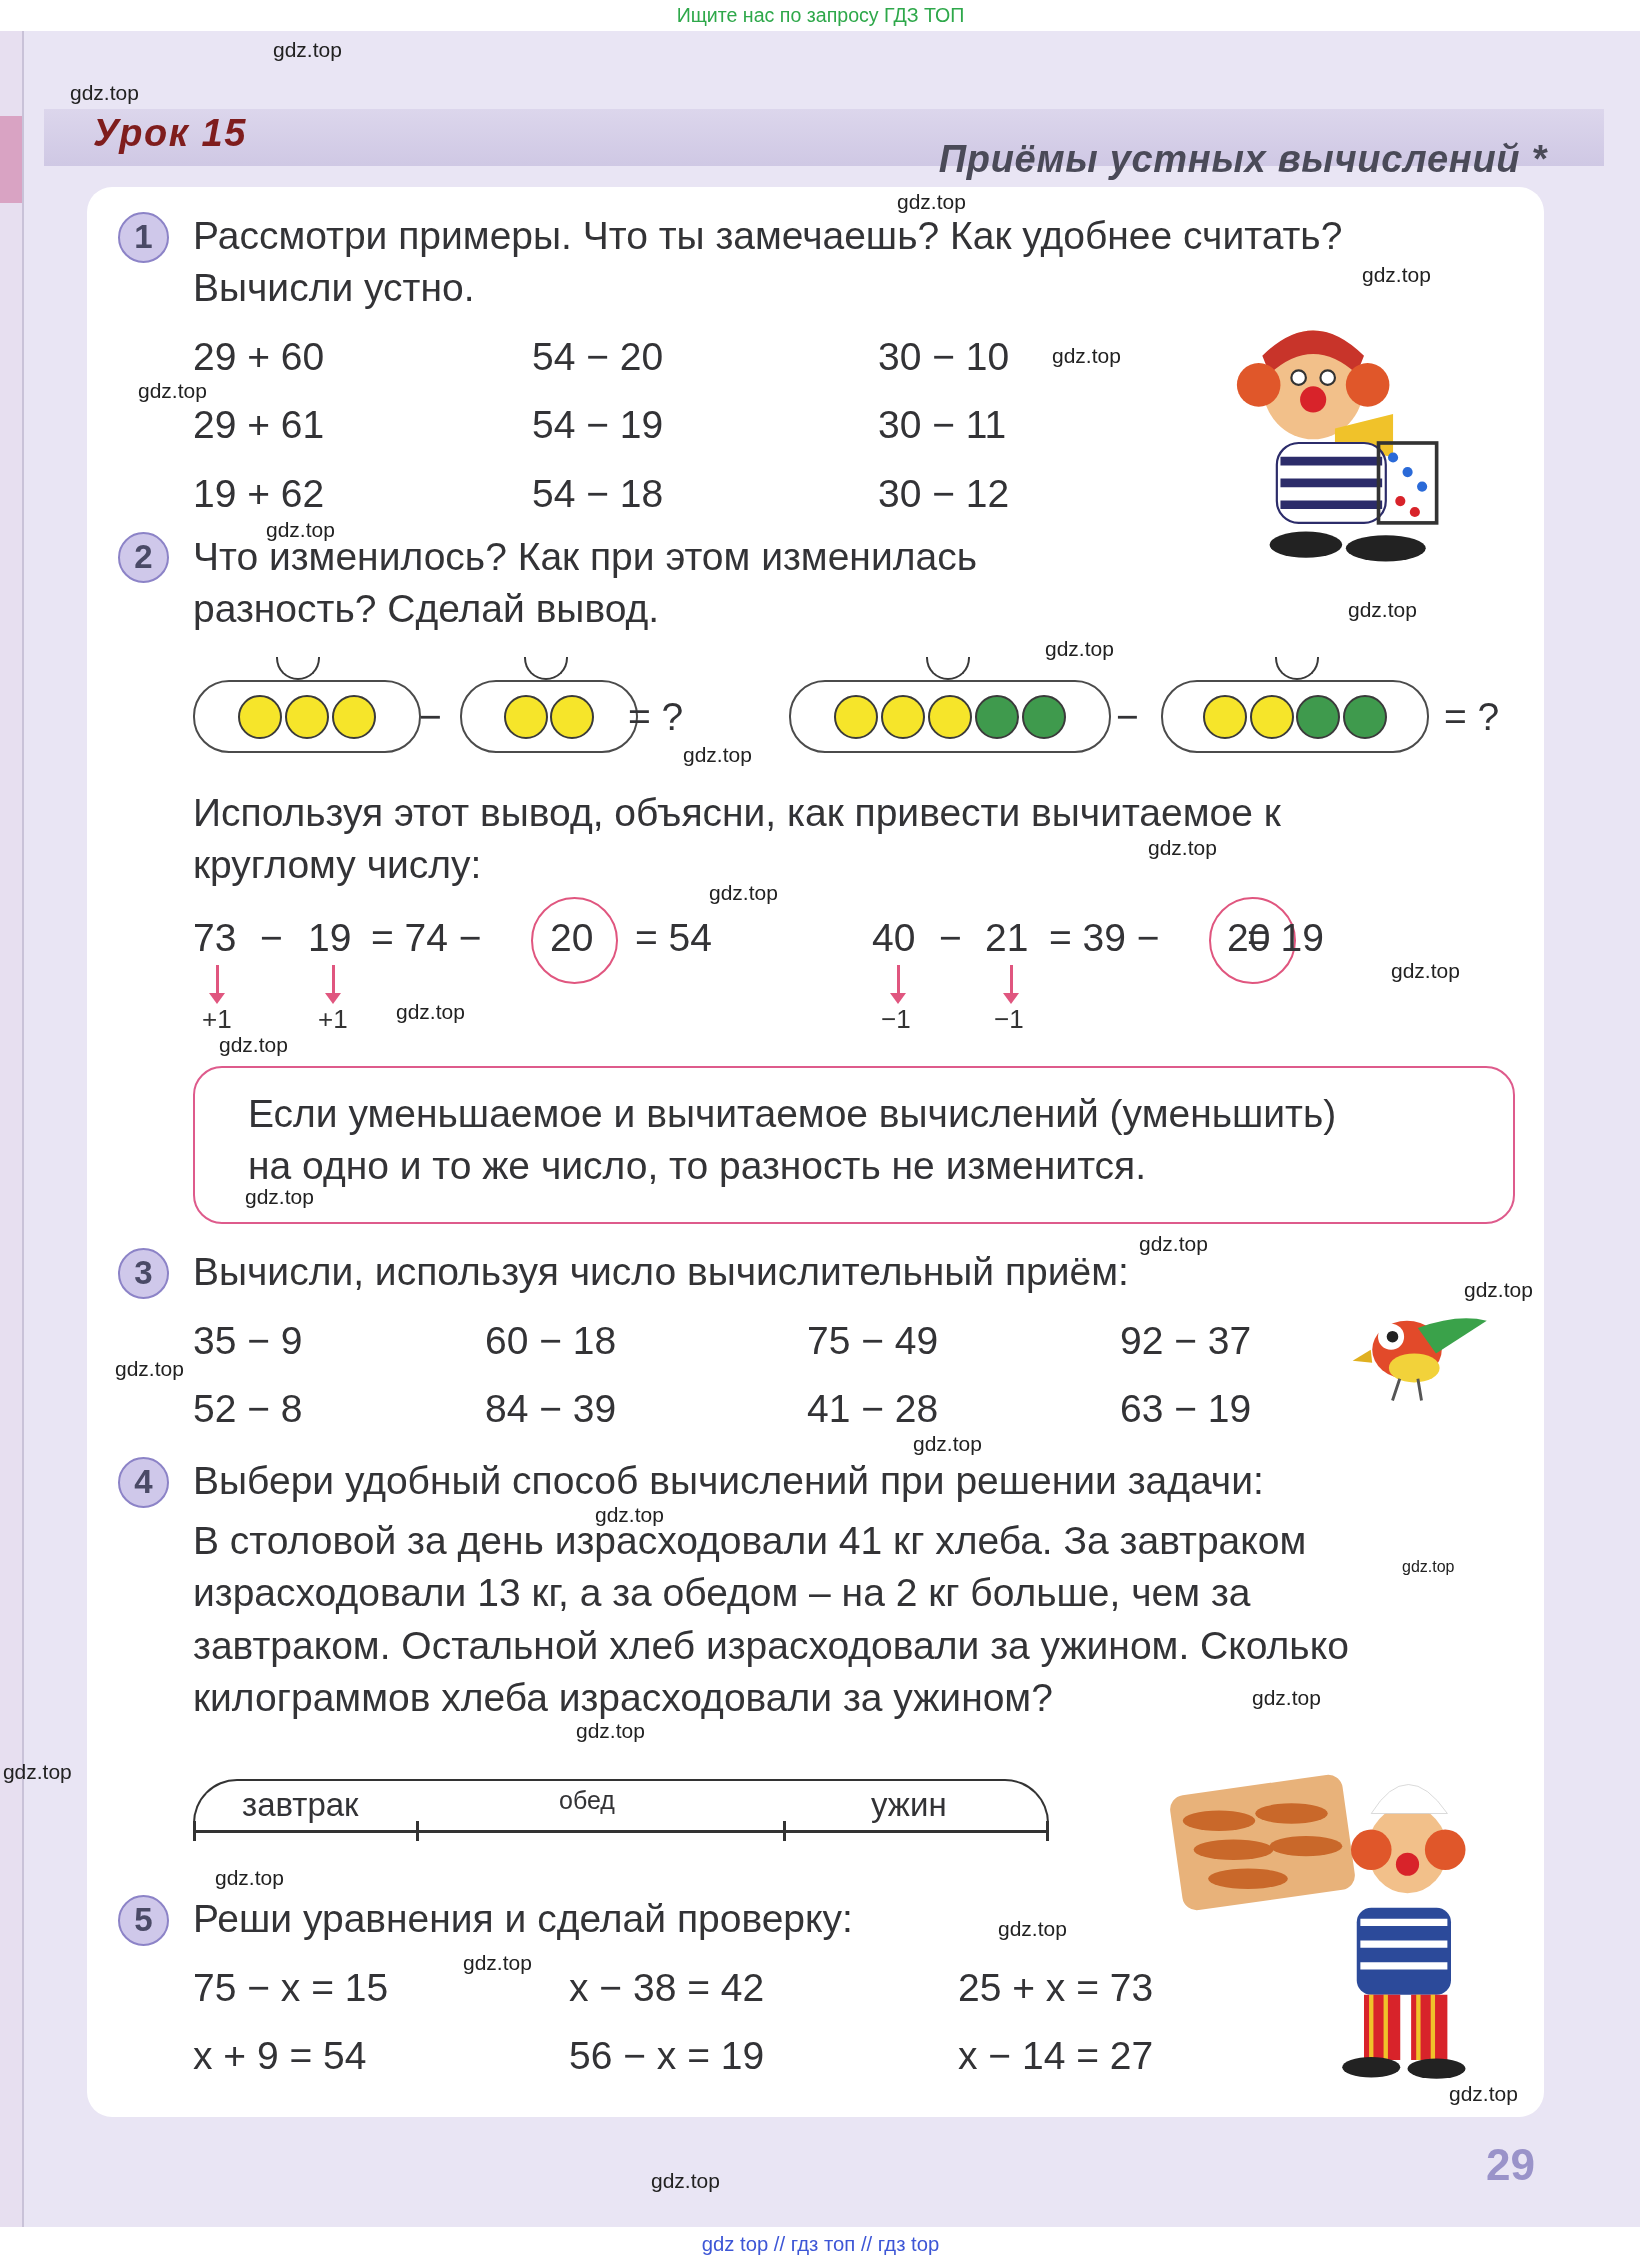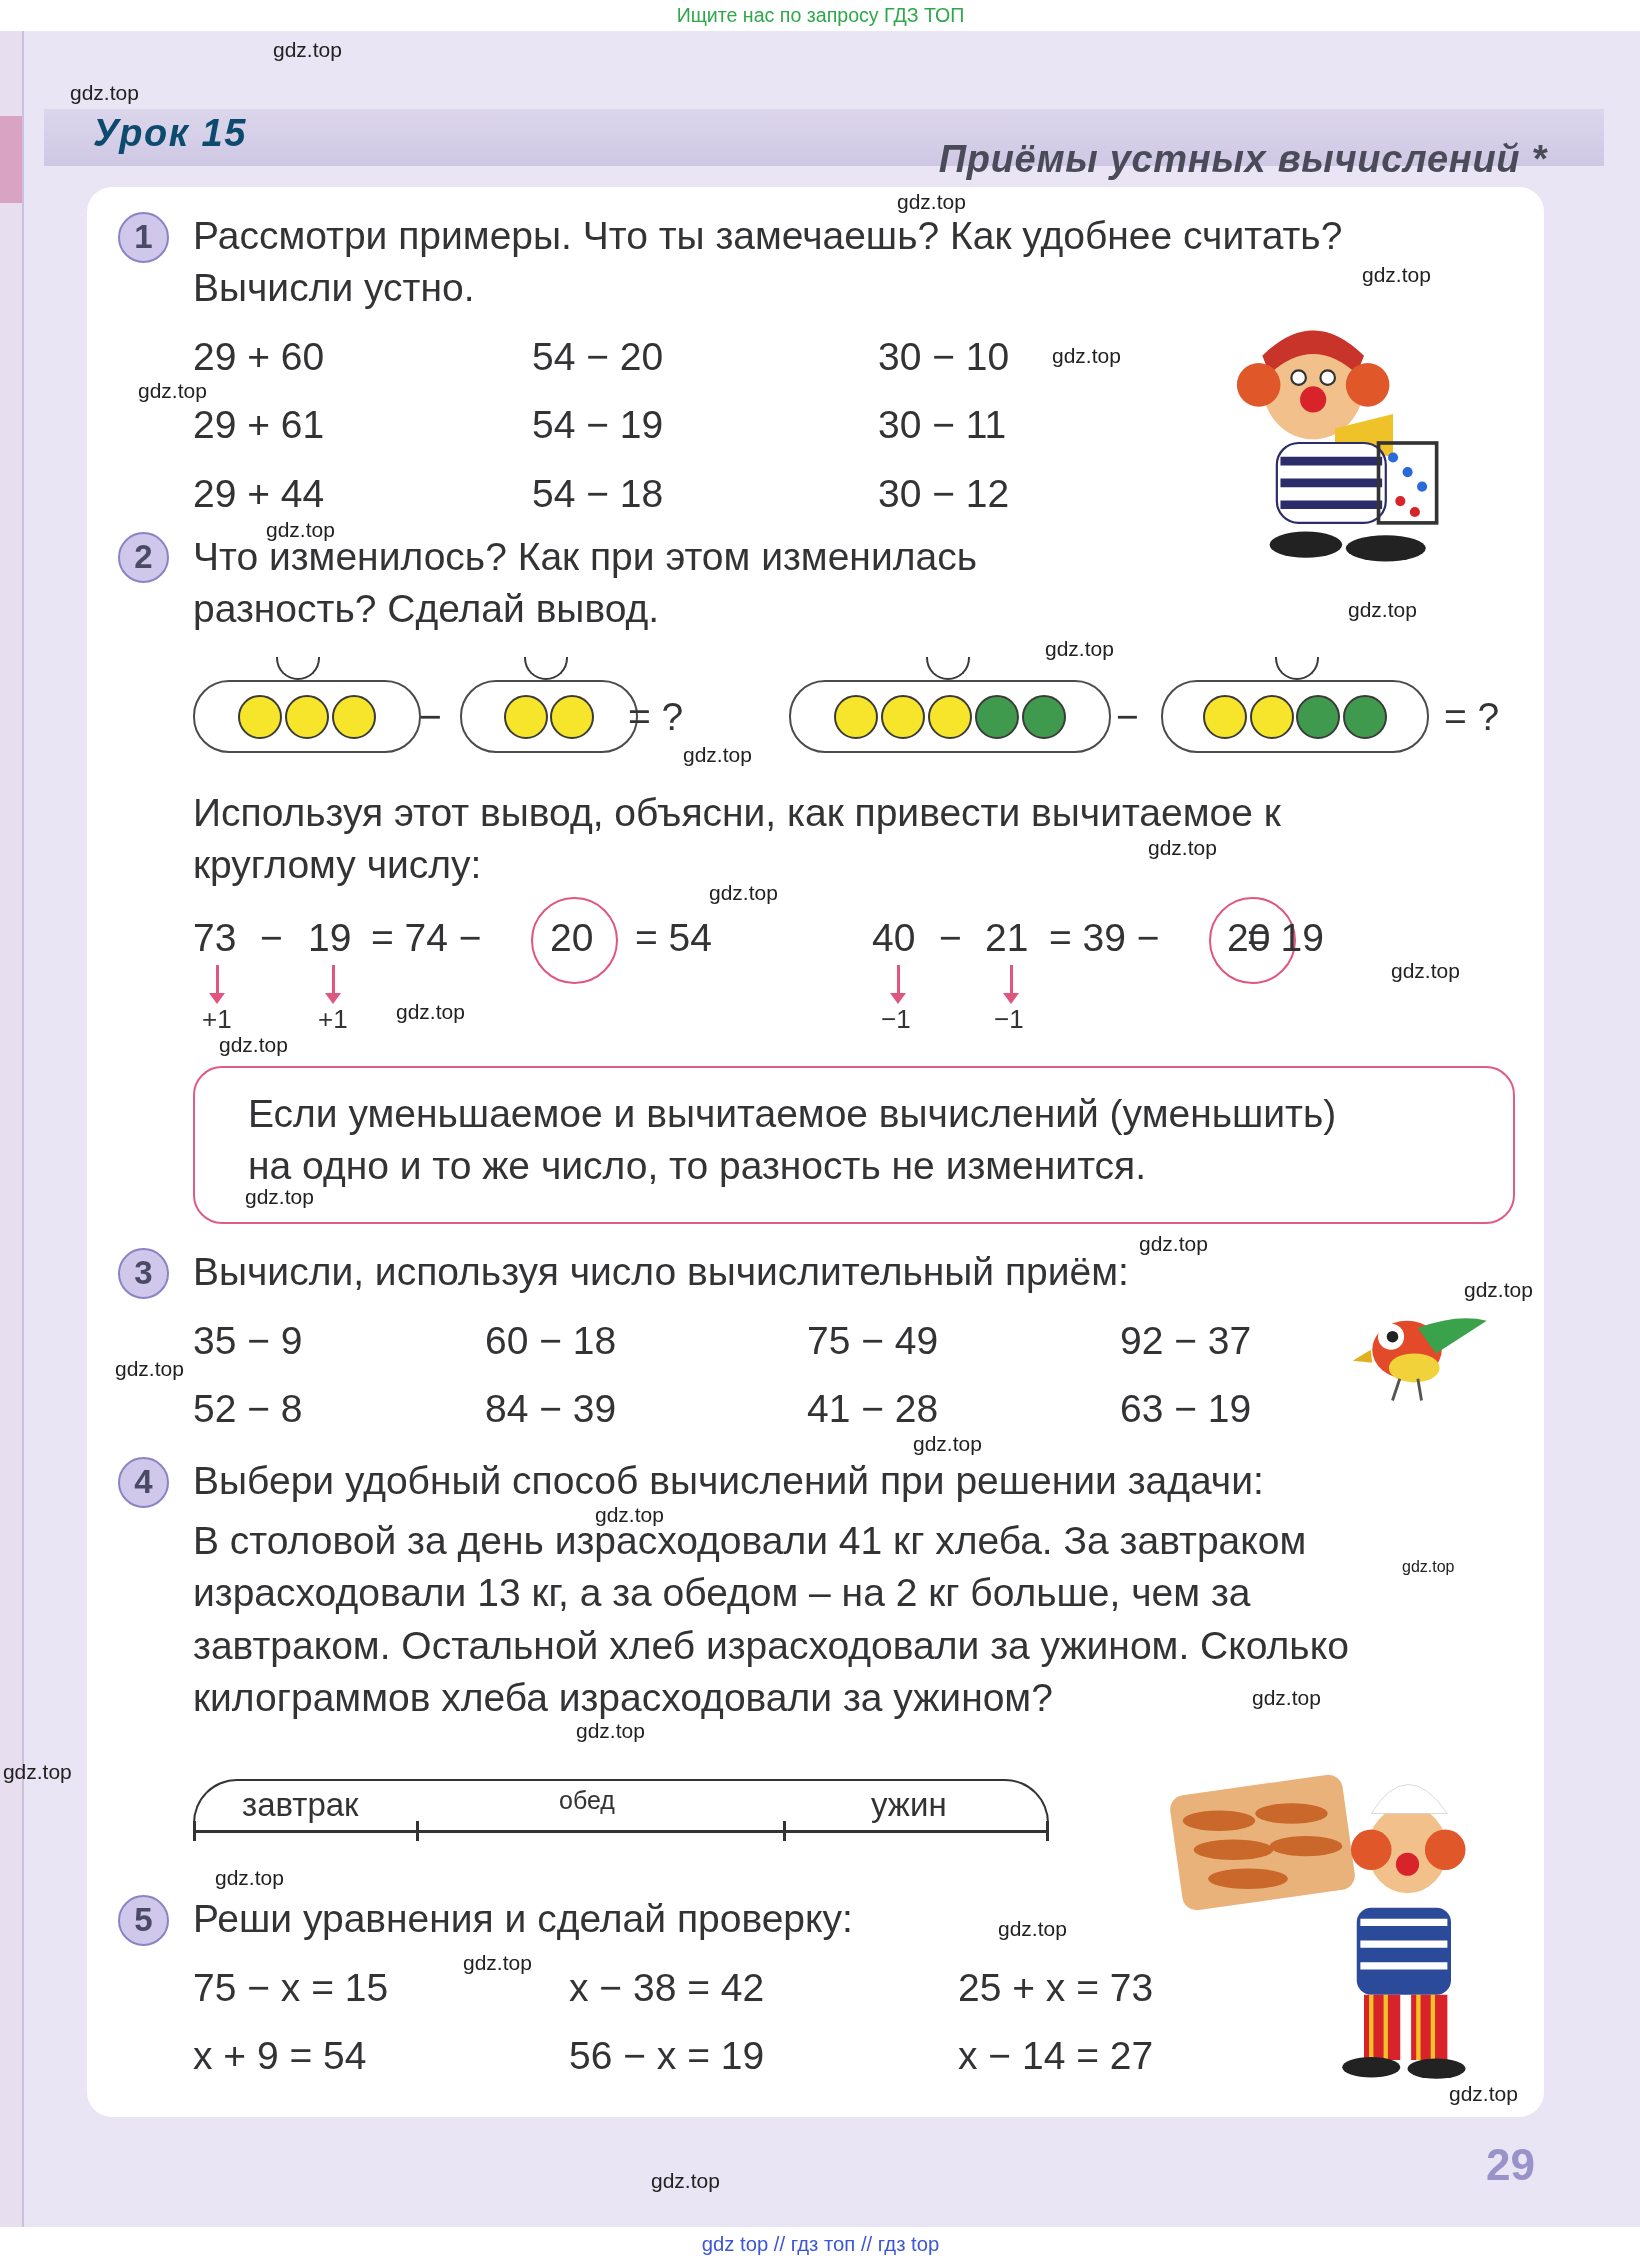--- a/index.html
+++ b/index.html
@@ -20,21 +20,21 @@
   }
   .bottombar {
     position:absolute; left:0; top:2227px; width:1641px; height:34px; background:#fff;
     text-align:center; color:#3d56d6; font-size:20.3px; line-height:34px;
   }
   .header-band {
     position:absolute; left:44px; top:109px; width:1560px; height:57px;
     background:linear-gradient(#dcd6ec,#cfc8e4);
   }
   .lesson {
-    position:absolute; left:93px; top:112px; font-size:38px; font-weight:bold; font-style:italic; color:#0c4a6e; letter-spacing:1.5px;
+    position:absolute; left:93px; top:112px; font-size:38px; font-weight:bold; font-style:italic; color:#7f1d1d; letter-spacing:1.5px;
   }
   .topic {
     position:absolute; right:94px; top:112px; font-size:38px; font-weight:bold; font-style:italic; color:#4a4a58; letter-spacing:0.7px;margin-top:26px;
   }
   .card {
     position:absolute; left:87px; top:187px; width:1457px; height:1930px;
     background:#ffffff; border-radius:25px;
   }
   .num {
     position:absolute; width:51px; height:51px; border-radius:50%;
@@ -79,21 +79,21 @@
 <div class="lesson">Урок 15</div>
 <div class="topic">Приёмы устных вычислений *</div>
 
 <div class="card"></div>
 
 <div class="num" style="left:118px;top:212px">1</div>
 <div class="t" style="left:193px;top:214px">Рассмотри примеры. Что ты замечаешь? Как удобнее считать?</div>
 <div class="t" style="left:193px;top:266px">Вычисли устно.</div>
 <div class="t" style="left:193px;top:335px">29 + 60</div>
 <div class="t" style="left:193px;top:403px">29 + 61</div>
-<div class="t" style="left:193px;top:472px">29 + 44</div>
+<div class="t" style="left:193px;top:472px">19 + 62</div>
 <div class="t" style="left:532px;top:335px">54 − 20</div>
 <div class="t" style="left:532px;top:403px">54 − 19</div>
 <div class="t" style="left:532px;top:472px">54 − 18</div>
 <div class="t" style="left:878px;top:335px">30 − 10</div>
 <div class="t" style="left:878px;top:403px">30 − 11</div>
 <div class="t" style="left:878px;top:472px">30 − 12</div>
 
 <svg class="pic" style="left:1226px;top:305px" width="276" height="276" viewBox="0 0 380 380">
   <ellipse cx="120" cy="110" rx="70" ry="75" fill="#f2c08a"></ellipse>
   <path d="M50 70 Q120 0 190 70 L180 95 Q120 40 60 95Z" fill="#c8342a"></path>

